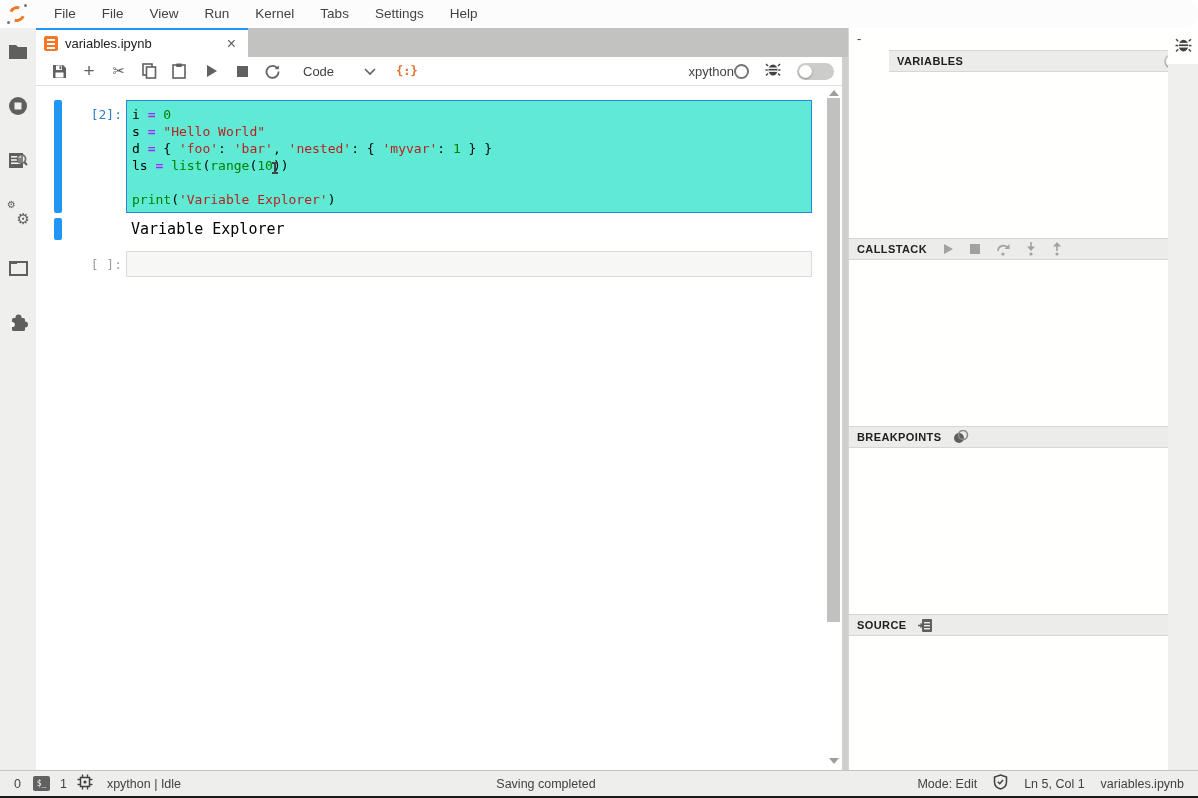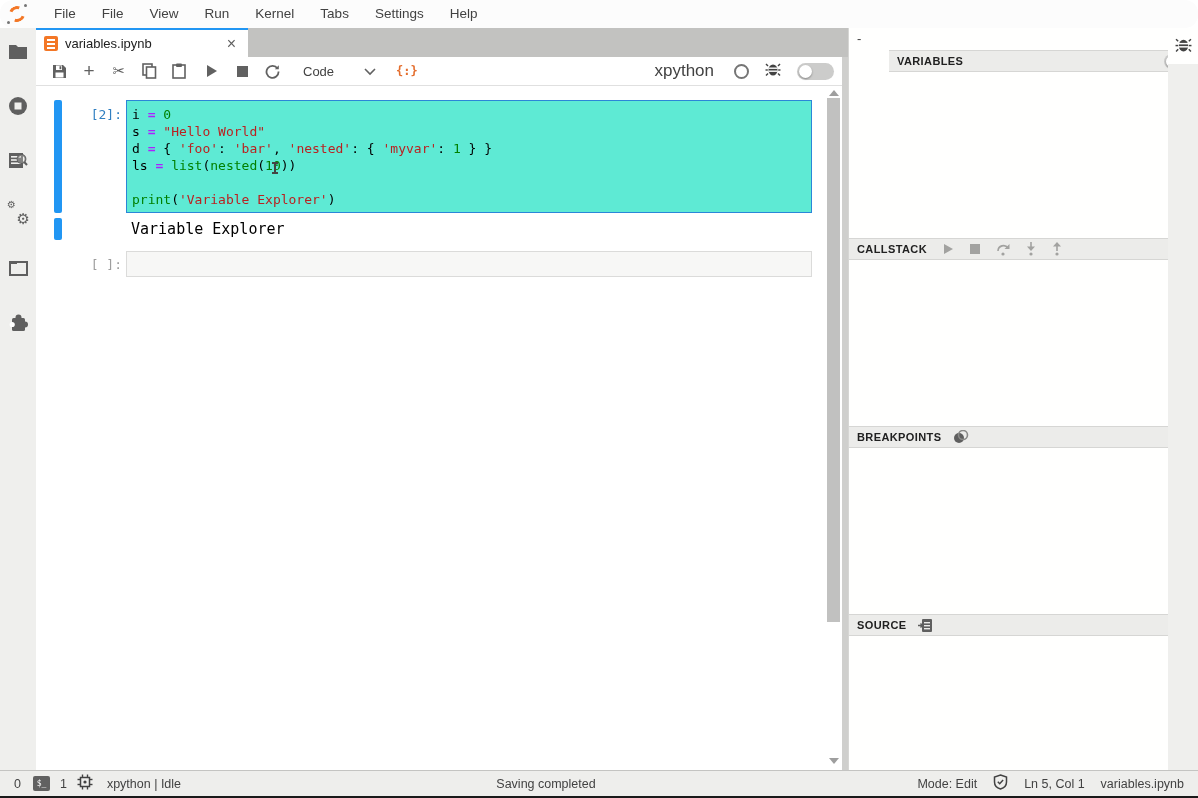--- a/index.html
+++ b/index.html
@@ -34,21 +34,21 @@
   
   #nb-toolbar { position:absolute; left:36px; top:57px; width:812px; height:29px; background:#ffffff; border-bottom:1px solid #e0e0e0; display:flex; align-items:center; }
   .tb-btn { width:30px; height:26px; display:flex; align-items:center; justify-content:center; color:#616161; }
   .tb-btn svg { display:block; }
   #tb-cut { font-size:15px; font-family:"DejaVu Sans", sans-serif; }
   #celltype { display:flex; align-items:center; margin-left:16px; }
   #celltype-label { font-size:13px; color:#424242; }
   #celltype-chevron { margin-left:30px; }
   #tb-braces { font-family:"DejaVu Sans Mono", monospace; font-size:12px; font-weight:bold; color:#e46e2e; margin-left:20px; }
   #tb-right { margin-left:auto; display:flex; align-items:center; padding-right:14px; }
-  #kernel-name { font-size:17px; color:#424242; margin-right:20px; }
+  #kernel-name { font-size:13px; color:#424242; }
   #kernel-status-circle { width:15px; height:15px; border:2px solid #757575; border-radius:50%; margin-right:16px; }
   .toggle { background:#cccccb; border-radius:9px; position:relative; }
   .toggle .knob { position:absolute; left:2px; top:2px; background:#fff; border-radius:50%; box-shadow:0 1px 2px rgba(0,0,0,.35); }
   #tb-toggle { width:37px; height:17px; margin-left:14px; }
   #tb-toggle .knob { width:13px; height:13px; }
 
   
   #nb-area { position:absolute; left:36px; top:86px; width:812px; height:684px; background:#ffffff; }
   .collapser { position:absolute; left:18px; width:8px; background:#2196f3; border-radius:2px; }
   #collapser-input { top:14px; height:113px; }
@@ -254,21 +254,21 @@
 </div>
 
 <div id="nb-area">
   <div class="collapser" id="collapser-input"></div>
   <div class="prompt" id="prompt-1">[2]:</div>
   <div id="cell-editor">
     <div id="code-lines">
         <div class="code-line"><span class="tok-pl">i </span><span class="tok-op">=</span><span class="tok-pl"> </span><span class="tok-num">0</span></div>
         <div class="code-line"><span class="tok-pl">s </span><span class="tok-op">=</span><span class="tok-pl"> </span><span class="tok-str">"Hello World"</span></div>
         <div class="code-line"><span class="tok-pl">d </span><span class="tok-op">=</span><span class="tok-pl"> { </span><span class="tok-str">'foo'</span><span class="tok-pl">: </span><span class="tok-str">'bar'</span><span class="tok-pl">, </span><span class="tok-str">'nested'</span><span class="tok-pl">: { </span><span class="tok-str">'myvar'</span><span class="tok-pl">: </span><span class="tok-num">1</span><span class="tok-pl"> } }</span></div>
-        <div class="code-line"><span class="tok-pl">ls </span><span class="tok-op">=</span><span class="tok-pl"> </span><span class="tok-bi">list</span><span class="tok-pl">(</span><span class="tok-bi">nested</span><span class="tok-pl">(</span><span class="tok-num">10</span><span class="tok-pl">))</span></div>
+        <div class="code-line"><span class="tok-pl">ls </span><span class="tok-op">=</span><span class="tok-pl"> </span><span class="tok-bi">list</span><span class="tok-pl">(</span><span class="tok-bi">range</span><span class="tok-pl">(</span><span class="tok-num">10</span><span class="tok-pl">))</span></div>
         <div class="code-line">&nbsp;</div>
         <div class="code-line"><span class="tok-bi">print</span><span class="tok-pl">(</span><span class="tok-str">'Variable Explorer'</span><span class="tok-pl">)</span></div>
       </div>
   </div>
 
   <div class="collapser" id="collapser-output"></div>
   <div id="cell-output">Variable Explorer</div>
 
   <div class="prompt" id="prompt-2">[ ]:</div>
   <div id="empty-editor"></div>

